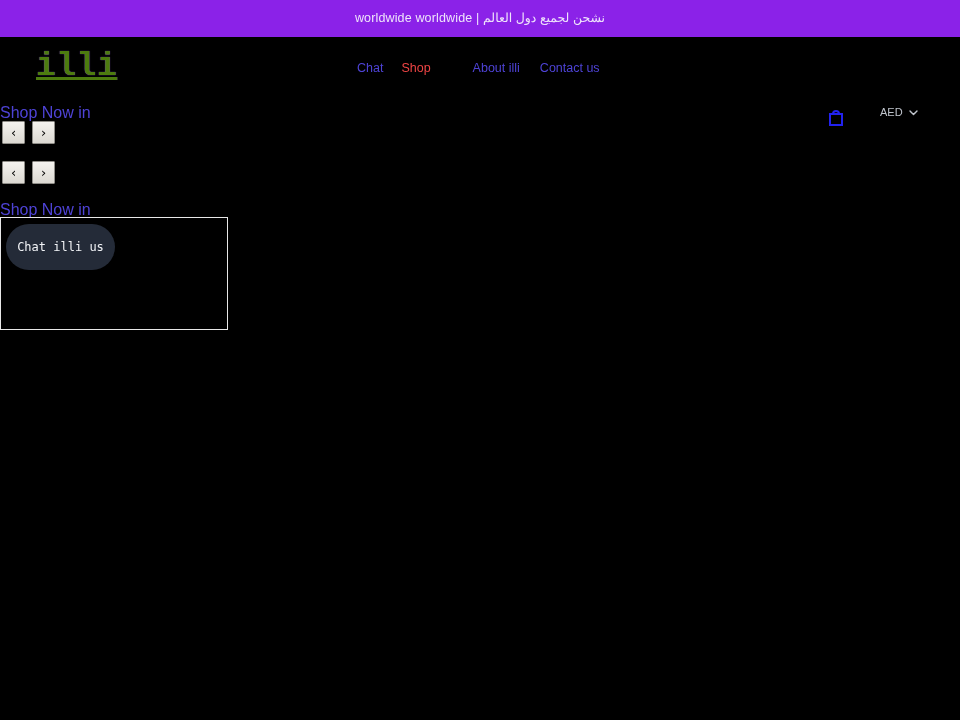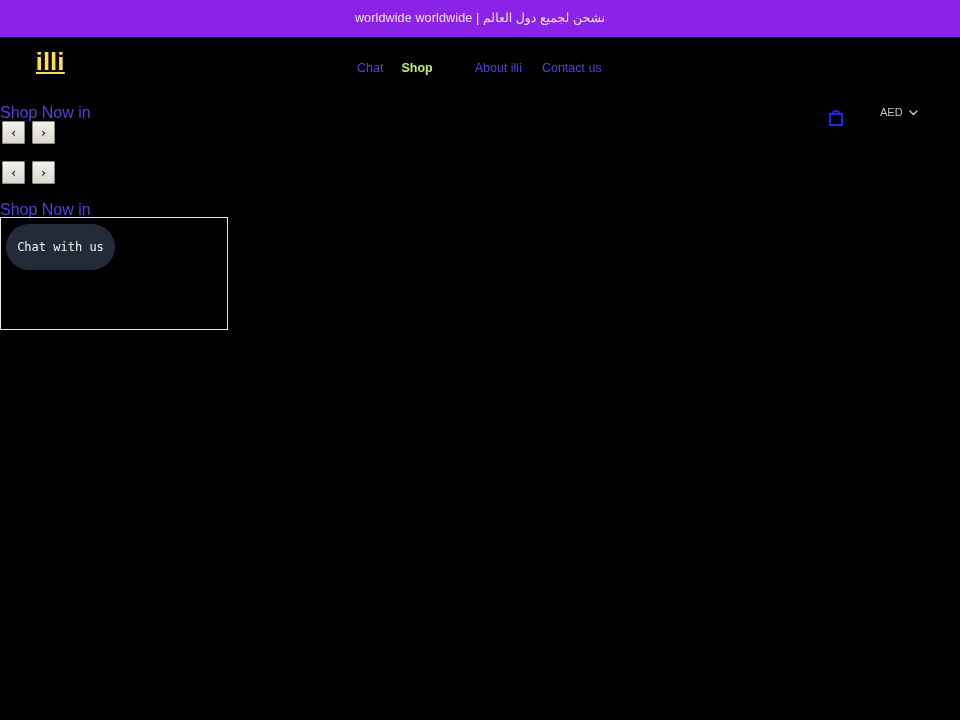--- a/index.html
+++ b/index.html
@@ -40,44 +40,44 @@
   .site-header {
     position: absolute;
     top: 37px; left: 0;
     width: 960px;
     height: 68px;
   }
   .logo {
     position: absolute;
     left: 36px;
     top: 13px;
-    font-family: Liberation Sans, sans-serif;
-    font-size: 24px;
+    font-family: Liberation Mono, monospace;
+    font-size: 33px;
     line-height: 1;
     font-weight: 700;
-    color: #fde047;
+    color: #4d7c0f;
     letter-spacing: .5px;
     text-shadow: 0 0 1px #9b5cf0;
     user-select: none;
   }
   .main-nav {
     position: absolute;
     left: 357px;
     top: 25px;
     display: flex;
     align-items: baseline;
     white-space: nowrap;
   }
   .nav-link {
     color: #4e43d6;
     font-size: 12.5px;
     text-decoration: none;
     line-height: 1;
   }
-  .nav-link.is-current { color: #bef264; font-weight: bold; }
+  .nav-link.is-current { color: #ef4444; }
   .nav-gap-sm { width: 18px; display:inline-block; }
   .nav-gap-lg { width: 42px; display:inline-block; }
   .nav-gap-md { width: 20px; display:inline-block; }
 
   .cart-button {
     position: absolute;
     left: 826px;
     top: 70px;
     width: 20px;
     height: 20px;
@@ -222,14 +222,14 @@
   <div class="carousel-nav" id="carousel-nav-2">
     <button class="arrow-btn">‹</button>
     <button class="arrow-btn">›</button>
   </div>
 
   <a class="shop-now-label" id="shop-now-2" href="#">Shop Now in</a>
 
 </main>
 
 <div class="chat-widget-frame">
-  <button class="chat-pill">Chat with us</button>
+  <button class="chat-pill">Chat illi us</button>
 </div>
 
 </body></html>

